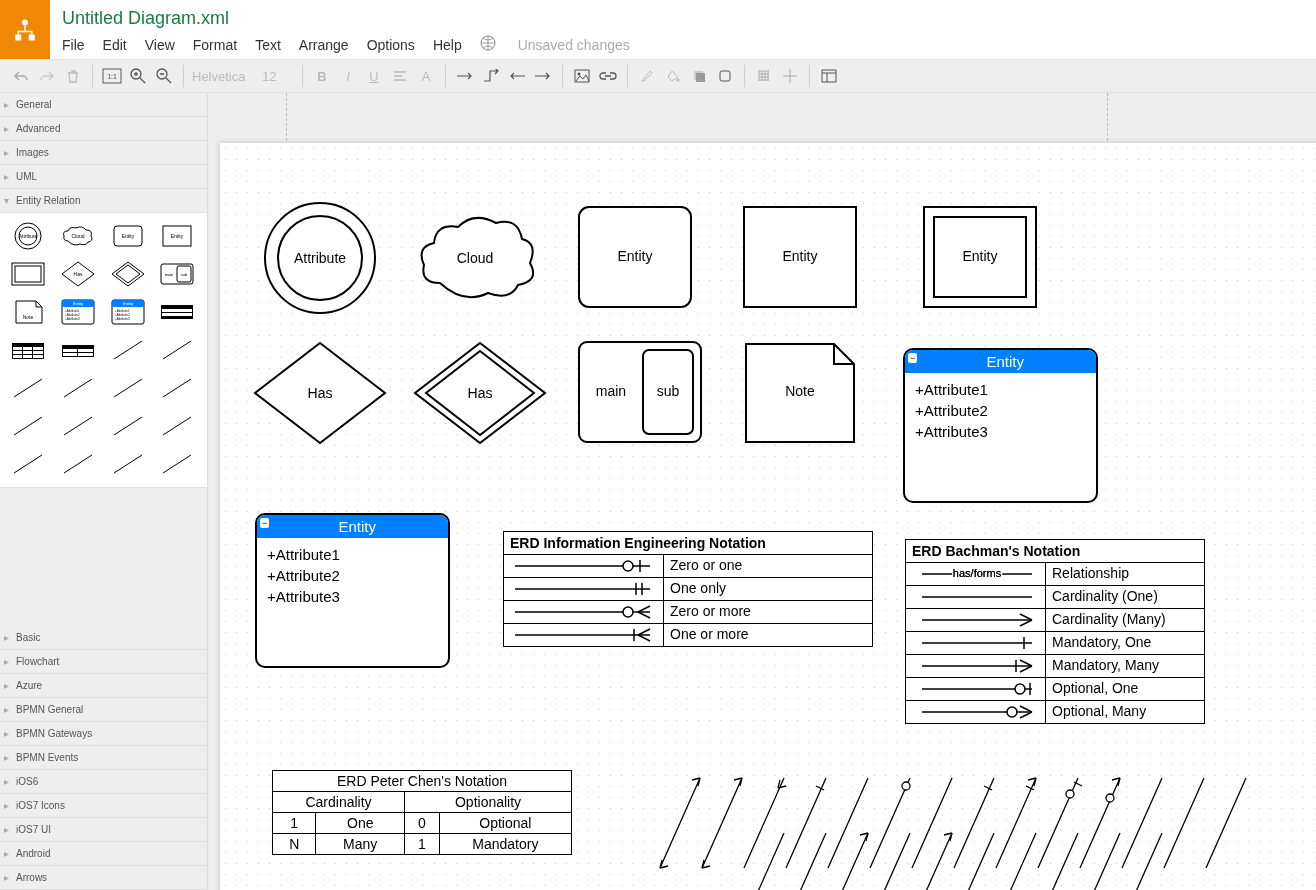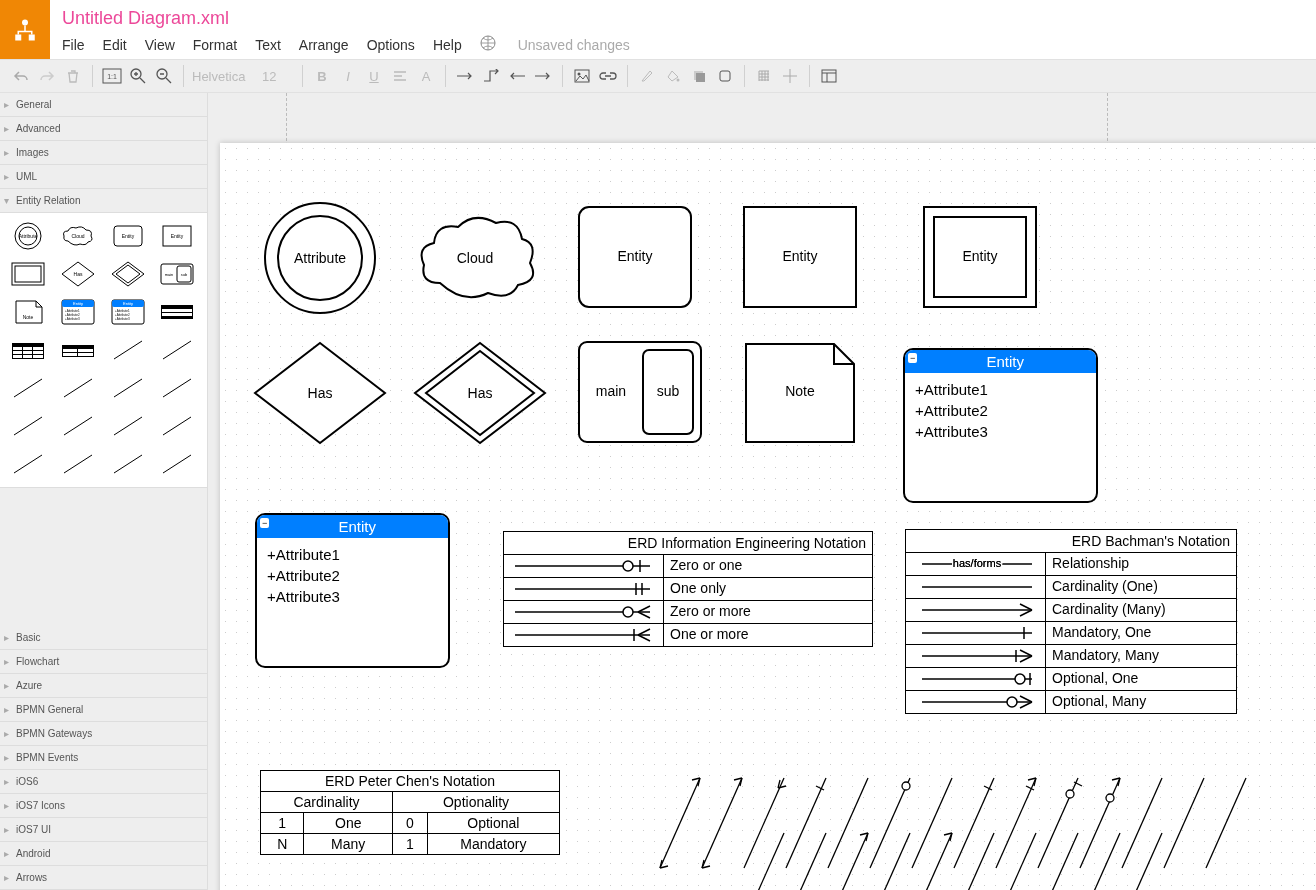--- a/index.html
+++ b/index.html
@@ -1,21 +1,21 @@
 <!DOCTYPE html>
 <html><head>
 <meta charset="utf-8">
 <style>
   * { box-sizing: border-box; }
   body { margin:0; font-family: -apple-system, Helvetica, Arial, sans-serif; font-size:13px; color:#000; background:#fff; width:1316px; }
   .titlebar { display:flex; align-items:flex-start; height:59px; }
   .logo { width:50px; height:59px; background:#f08705; display:flex; align-items:center; justify-content:center; }
   .logo svg { width:30px; height:30px; }
   .head-right { flex:1; }
-  .doc-title { font-size:18px; font-weight:400; padding:8px 10px 0 12px; color:#ec4899; }
+  .doc-title { font-size:18px; font-weight:400; padding:8px 10px 0 12px; color:#15803d; }
   .menubar { display:flex; align-items:center; gap:18px; padding:6px 12px 6px 12px; color:#333; font-size:14px; }
   .menubar .menu-item { cursor:pointer; }
   .menubar .globe { width:16px; height:16px; }
   .menubar .unsaved { color:#aaa; margin-left:4px; }
   .toolbar { height:34px; background:#eee; border-top:1px solid #e1e1e1; border-bottom:1px solid #e1e1e1; display:flex; align-items:center; padding:0 8px; }
   .tb-sep { width:1px; height:22px; background:#d0d0d0; margin:0 6px; }
   .tb-btn { width:26px; height:26px; display:flex; align-items:center; justify-content:center; color:#555; border-radius:3px; }
   .tb-btn.disabled { color:#bbb; }
   .tb-input { border:none; background:transparent; color:#bbb; font-size:13px; width:70px; }
   .tb-input.small { width:36px; }
@@ -26,21 +26,21 @@
   .palette-section.expanded::before { content:"▾"; }
   .shapes-grid { background:#fff; padding:6px; display:grid; grid-template-columns:repeat(4,1fr); gap:4px; border-bottom:1px solid #ddd; }
   .shape-thumb { width:44px; height:34px; display:flex; align-items:center; justify-content:center; }
   .canvas-wrap { flex:1; background:#eee; position:relative; overflow:hidden; }
   .canvas-page { position:absolute; left:12px; top:50px; width:1280px; height:900px; background:#fff; box-shadow:0 0 6px rgba(0,0,0,0.2);
     background-image: radial-gradient(circle, #ccc 0.6px, transparent 0.6px);
     background-size: 11px 11px;
   }
   .shape-label { font-size:14px; }
   .erd-table { position:absolute; border:1.5px solid #000; background:#fff; font-size:14px; }
-  .erd-table .erd-head { border-bottom:1.5px solid #000; text-align:right; padding:3px 6px; font-weight:400; }
+  .erd-table .erd-head { border-bottom:1.5px solid #000; text-align:left; padding:3px 6px; font-weight:700; }
   .erd-table .erd-row { display:flex; border-bottom:1.5px solid #000; }
   .erd-table .erd-row:last-child { border-bottom:none; }
   .erd-table .erd-cell { padding:2px 6px; }
   .erd-table .erd-left { width:160px; border-right:1.5px solid #000; display:flex; align-items:center; justify-content:center; }
   .entity-box { position:absolute; border:2px solid #000; border-radius:10px; background:#fff; }
   .entity-box .eb-head { background:#007FFF; color:#fff; text-align:center; border-top-left-radius:8px; border-top-right-radius:8px; padding:3px; font-size:15px; }
   .entity-box .eb-body { padding:6px 10px; font-size:15px; line-height:1.4; }
   .abs-svg { position:absolute; }
   .chen-table { position:absolute; border:1.5px solid #000; background:#fff; font-size:14px; text-align:center; }
   .chen-table td, .chen-table th { border:1.5px solid #000; padding:2px 6px; font-weight:400; }
@@ -534,21 +534,21 @@
               <svg width="150" height="18">
                 <line x1="5" y1="9" x2="140" y2="9" stroke="#000" stroke-width="1.5"></line>
                 <line x1="124" y1="3" x2="124" y2="15" stroke="#000" stroke-width="1.5"></line>
                 <path d="M128 9 L140 3 M128 9 L140 15" stroke="#000" stroke-width="1.5"></path>
               </svg>
             </div>
             <div class="erd-cell">One or more</div>
           </div>
       </div>
 
-      <div class="erd-table" style="left:685px;top:386px;width:332px">
+      <div class="erd-table" style="left:685px;top:396px;width:300px">
         <div class="erd-head">ERD Bachman's Notation</div>
         <div class="erd-row">
             <div class="erd-cell erd-left" style="width:140px">
               <svg width="130" height="18">
                 <line x1="10" y1="9" x2="120" y2="9" stroke="#000" stroke-width="1.5"></line>
                 <text x="65" y="12" font-size="11" text-anchor="middle" style="paint-order:stroke" stroke="#fff" stroke-width="3">has/forms</text>
                 <text x="65" y="12" font-size="11" text-anchor="middle">has/forms</text>
               </svg>
             </div>
             <div class="erd-cell">Relationship</div>
@@ -604,21 +604,21 @@
               <svg width="130" height="18">
                 <line x1="10" y1="9" x2="120" y2="9" stroke="#000" stroke-width="1.5"></line>
                 <circle cx="100" cy="9" r="5" fill="#fff" stroke="#000" stroke-width="1.5"></circle>
                 <path d="M120 9 L108 3 M120 9 L108 15" stroke="#000" stroke-width="1.5"></path>
               </svg>
             </div>
             <div class="erd-cell">Optional, Many</div>
           </div>
       </div>
 
-      <table class="chen-table" style="left:40px;top:627px;width:300px;border-collapse:collapse">
+      <table class="chen-table" style="left:52px;top:627px;width:300px;border-collapse:collapse">
         <tbody>
             <tr>
               <th colspan="4">ERD Peter Chen's Notation</th>
             </tr>
         <tr>
               <th colspan="2">Cardinality</th>
               <th colspan="2">Optionality</th>
             </tr>
         <tr>
               <td>1</td>

